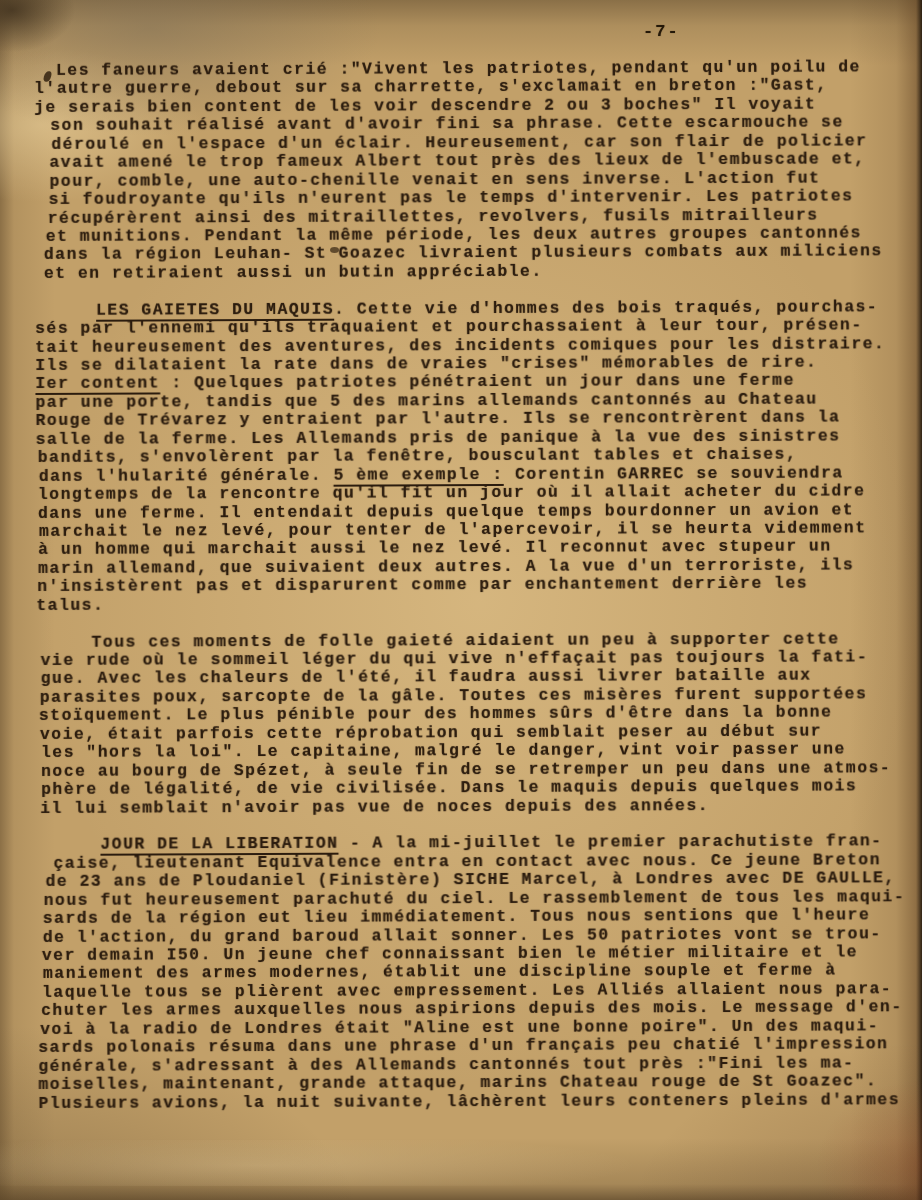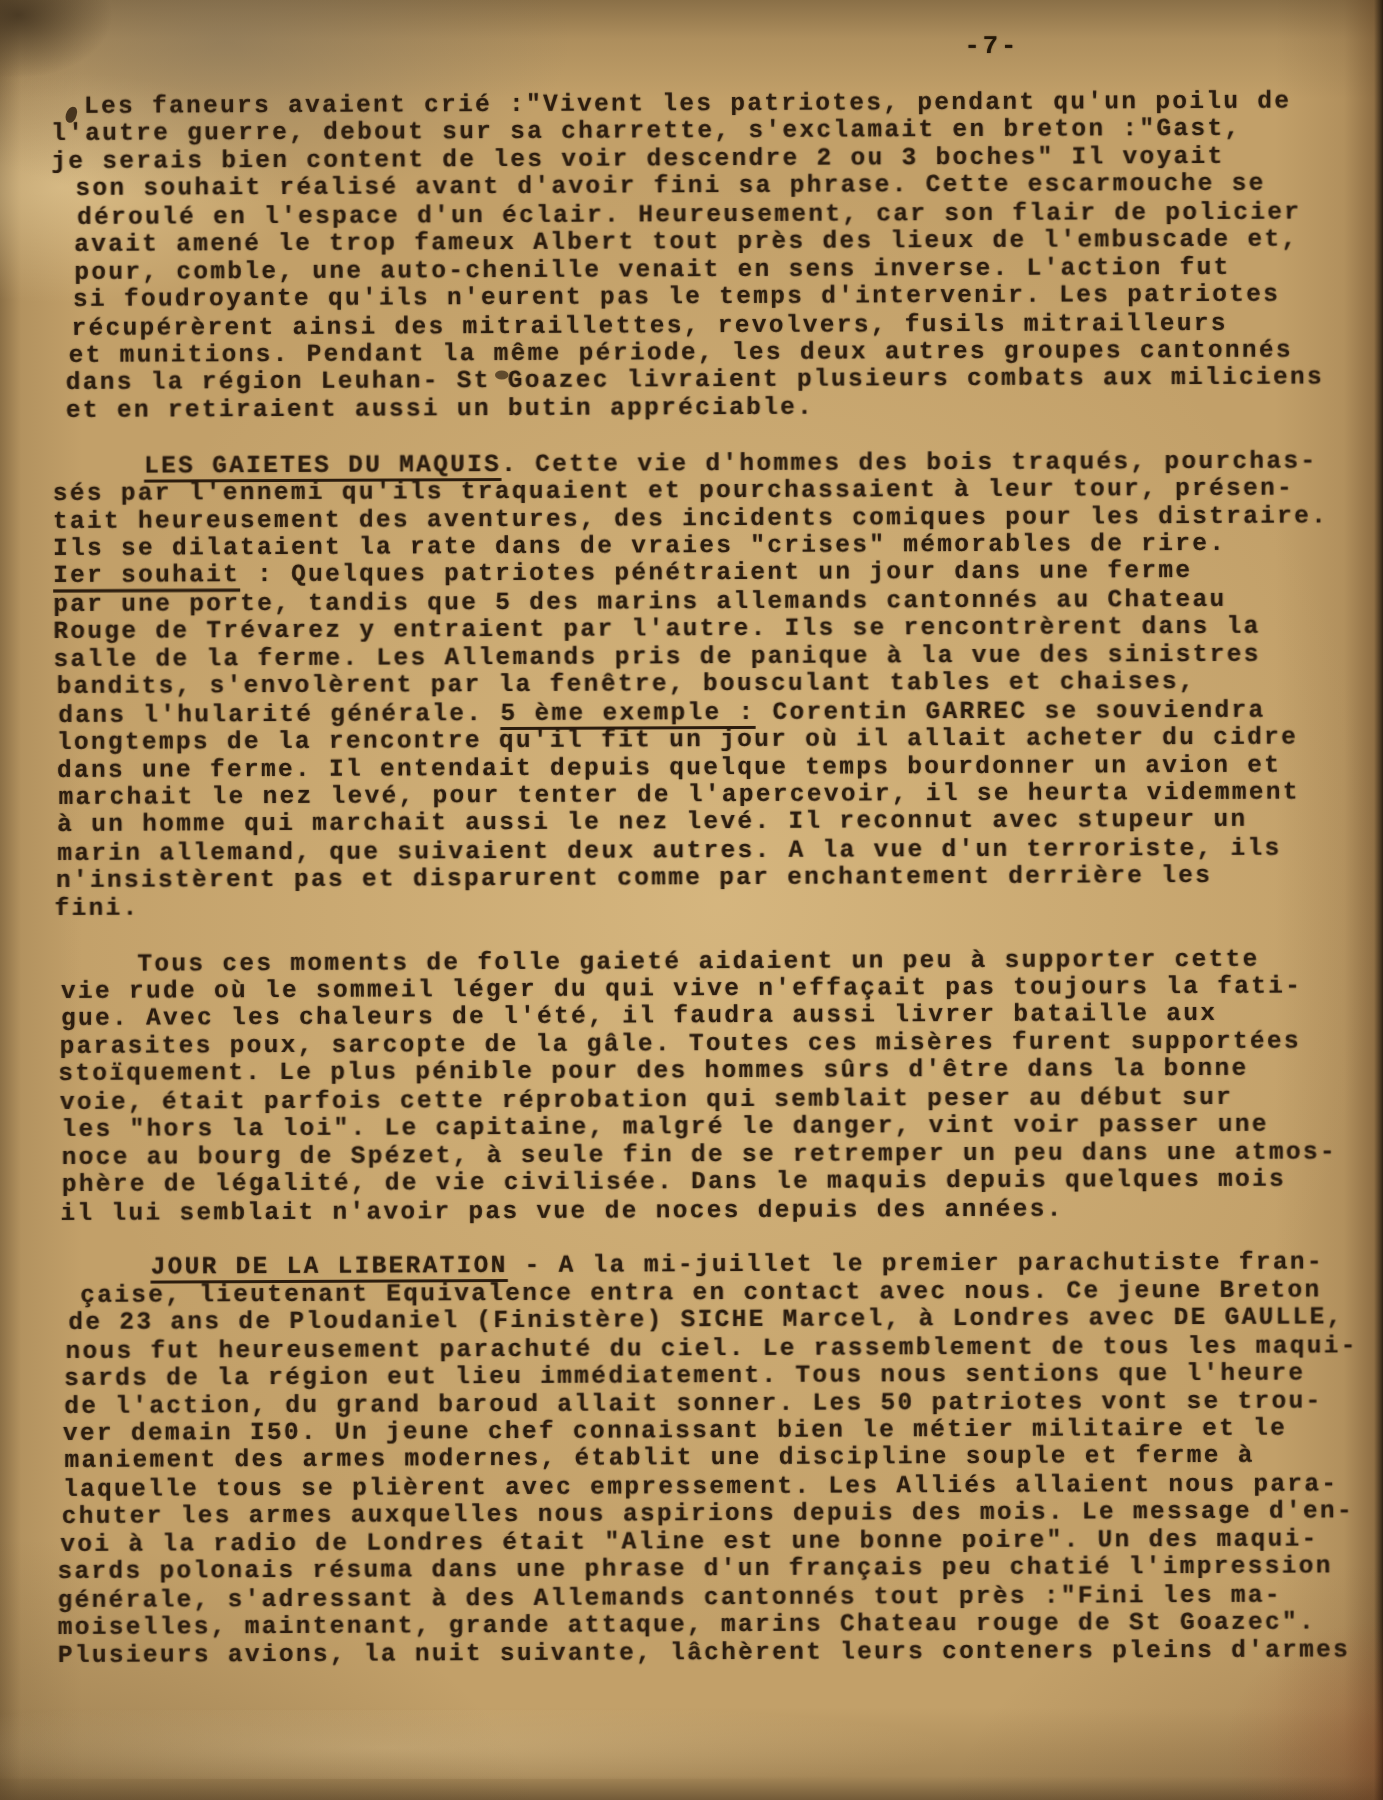--- a/index.html
+++ b/index.html
@@ -61,33 +61,33 @@
         <div class="line" style="padding-left: 13px;"><span>récupérèrent ainsi des mitraillettes, revolvers, fusils mitrailleurs</span></div>
         <div class="line" style="padding-left: 11px;"><span>et munitions. Pendant la même période, les deux autres groupes cantonnés</span></div>
         <div class="line" style="padding-left: 9px;"><span>dans la région Leuhan- St Goazec livraient plusieurs combats aux miliciens</span></div>
         <div class="line" style="padding-left: 9px;"><span>et en retiraient aussi un butin appréciable.</span></div>
       </div>
       <div class="para">
         <div class="line" style="padding-left: 61px;"><span class="u">LES GAIETES DU MAQUIS</span><span>. Cette vie d'hommes des bois traqués, pourchas-</span></div>
         <div class="line"><span>sés par l'ennemi qu'ils traquaient et pourchassaient à leur tour, présen-</span></div>
         <div class="line"><span>tait heureusement des aventures, des incidents comiques pour les distraire.</span></div>
         <div class="line"><span>Ils se dilataient la rate dans de vraies "crises" mémorables de rire.</span></div>
-        <div class="line"><span class="u">Ier souhait</span><span> : Quelques patriotes pénétraient un jour dans une ferme</span></div>
+        <div class="line"><span class="u">Ier content</span><span> : Quelques patriotes pénétraient un jour dans une ferme</span></div>
         <div class="line"><span>par une porte, tandis que 5 des marins allemands cantonnés au Chateau</span></div>
         <div class="line"><span>Rouge de Trévarez y entraient par l'autre. Ils se rencontrèrent dans la</span></div>
         <div class="line"><span>salle de la ferme. Les Allemands pris de panique à la vue des sinistres</span></div>
         <div class="line" style="padding-left: 2px;"><span>bandits, s'envolèrent par la fenêtre, bousculant tables et chaises,</span></div>
         <div class="line" style="padding-left: 3px;"><span>dans l'hularité générale. </span><span class="u">5 ème exemple :</span><span> Corentin GARREC se souviendra</span></div>
         <div class="line" style="padding-left: 2px;"><span>longtemps de la rencontre qu'il fit un jour où il allait acheter du cidre</span></div>
         <div class="line" style="padding-left: 2px;"><span>dans une ferme. Il entendait depuis quelque temps bourdonner un avion et</span></div>
         <div class="line" style="padding-left: 3px;"><span>marchait le nez levé, pour tenter de l'apercevoir, il se heurta videmment</span></div>
         <div class="line" style="padding-left: 2px;"><span>à un homme qui marchait aussi le nez levé. Il reconnut avec stupeur un</span></div>
         <div class="line" style="padding-left: 2px;"><span>marin allemand, que suivaient deux autres. A la vue d'un terroriste, ils</span></div>
         <div class="line" style="padding-left: 1px;"><span>n'insistèrent pas et disparurent comme par enchantement derrière les</span></div>
-        <div class="line"><span>fini.</span></div>
+        <div class="line"><span>talus.</span></div>
       </div>
       <div class="para">
         <div class="line" style="padding-left: 55px;"><span>Tous ces moments de folle gaieté aidaient un peu à supporter cette</span></div>
         <div class="line" style="padding-left: 4px;"><span>vie rude où le sommeil léger du qui vive n'effaçait pas toujours la fati-</span></div>
         <div class="line" style="padding-left: 4px;"><span>gue. Avec les chaleurs de l'été, il faudra aussi livrer bataille aux</span></div>
         <div class="line" style="padding-left: 3px;"><span>parasites poux, sarcopte de la gâle. Toutes ces misères furent supportées</span></div>
         <div class="line" style="padding-left: 2px;"><span>stoïquement. Le plus pénible pour des hommes sûrs d'être dans la bonne</span></div>
         <div class="line" style="padding-left: 3px;"><span>voie, était parfois cette réprobation qui semblait peser au début sur</span></div>
         <div class="line" style="padding-left: 4px;"><span>les "hors la loi". Le capitaine, malgré le danger, vint voir passer une</span></div>
         <div class="line" style="padding-left: 4px;"><span>noce au bourg de Spézet, à seule fin de se retremper un peu dans une atmos-</span></div>

